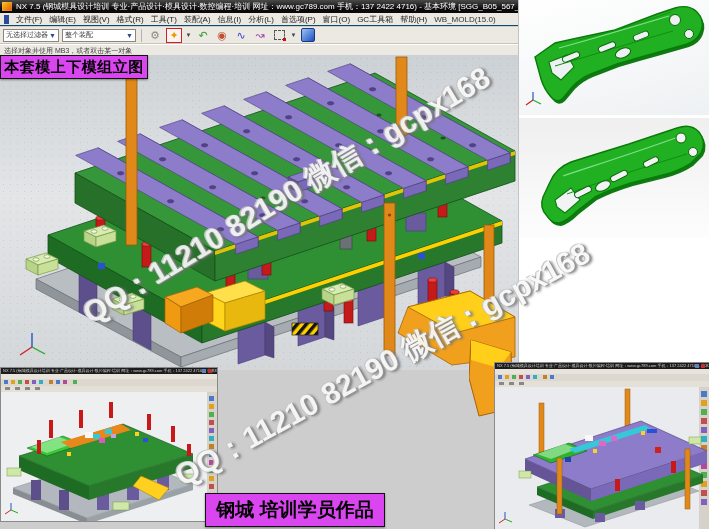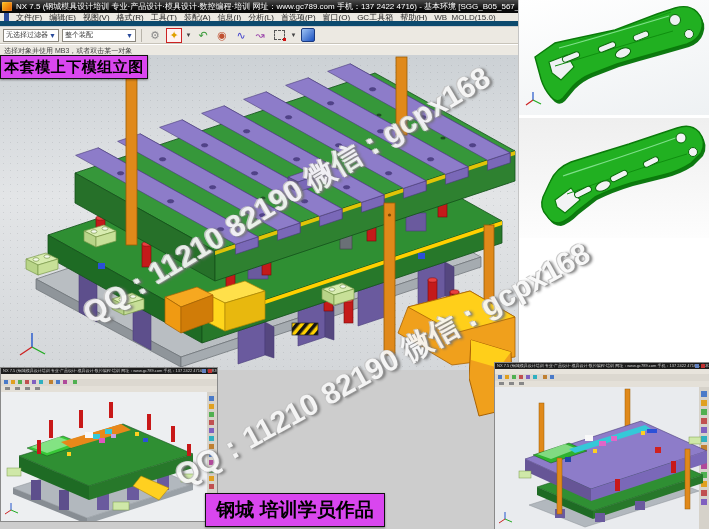--- a/index.html
+++ b/index.html
@@ -5,21 +5,21 @@
   html,body{margin:0;padding:0;}
   body{width:709px;height:529px;position:relative;overflow:hidden;background:#cdcdcd;
        font-family:"Liberation Sans","DejaVu Sans",sans-serif;}
   
   .titlebar{position:absolute;left:0;top:0;width:709px;height:13px;
     background:linear-gradient(#4a4a4a,#0a0a0a 70%);color:#fff;font-size:8px;line-height:13px;
     white-space:nowrap;overflow:hidden;padding-left:16px;box-sizing:border-box;z-index:2;}
   .nx-logo{position:absolute;left:2px;top:2px;width:10px;height:9px;border-radius:1px;
     background:linear-gradient(135deg,#ffc320,#e05a00);box-shadow:inset 0 0 1px #fff;z-index:3;}
   .menubar{position:absolute;left:0;top:13px;width:518px;height:13px;background:#ece9e2;
-    border-bottom:5px solid #0c4a6e;display:flex;align-items:center;gap:7px;padding:0 4px;
+    border-bottom:1px solid #0c4a6e;display:flex;align-items:center;gap:7px;padding:0 4px;
     font-size:8px;color:#222;white-space:nowrap;overflow:hidden;box-sizing:border-box;z-index:2;}
   .menubar .grip{width:5px;height:9px;background:#2a4a9a;flex:0 0 auto;}
   .menubar span{cursor:default;}
   .menu-right{color:#333;}
   .toolbar{position:absolute;left:0;top:27px;width:518px;height:17px;background:#ece9e2;
     display:flex;align-items:center;gap:3px;padding:0 3px;box-sizing:border-box;
     border-bottom:1px solid #c8c4ba;z-index:2;}
   .combo{height:13px;border:1px solid #8a867c;background:#fff;font-size:7px;color:#333;
     display:flex;align-items:center;padding:0 2px;position:relative;box-sizing:border-box;}
   .combo .arr{margin-left:auto;color:#2a4a9a;font-size:7px;}

